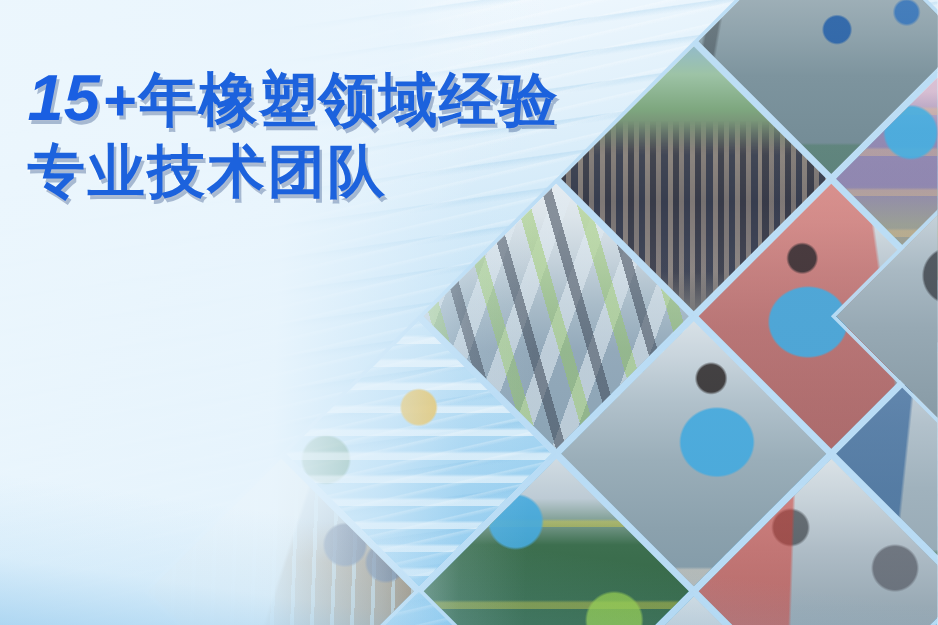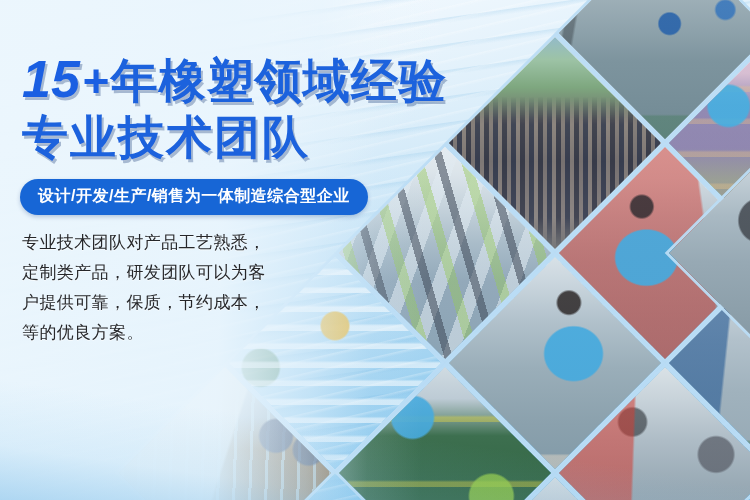--- a/index.html
+++ b/index.html
@@ -290,19 +290,17 @@
   </div>
 
   <div class="textblock">
 
     <div class="headline">
       <span class="num">15</span><span class="plus">+</span><span>年橡塑领域经验</span>
     </div>
 
     <div class="headline-2">专业技术团队</div>
 
-    <div class="pill">设计/开发/生产/销售为一体制造综合型企业</div>
-
-    <div class="body-copy">专业技术团队对产品工艺熟悉，定制类产品，研发团队可以为客户提供可靠，保质，节约成本，等的优良方案。</div>
+
 
   </div>
 
 </div>
 
 </body></html>

